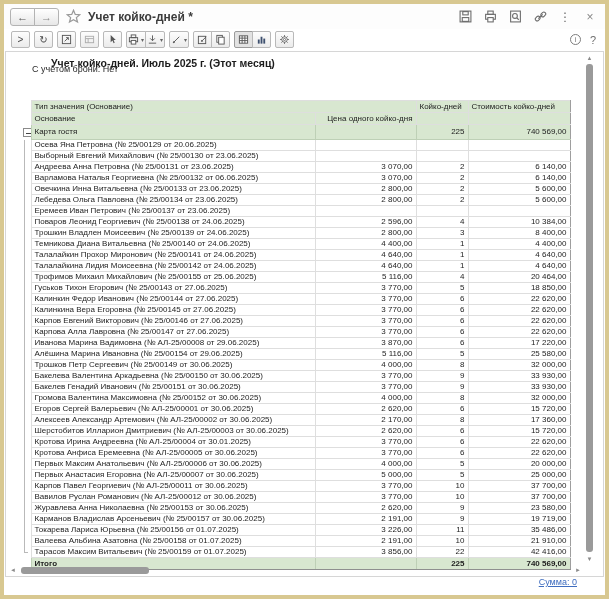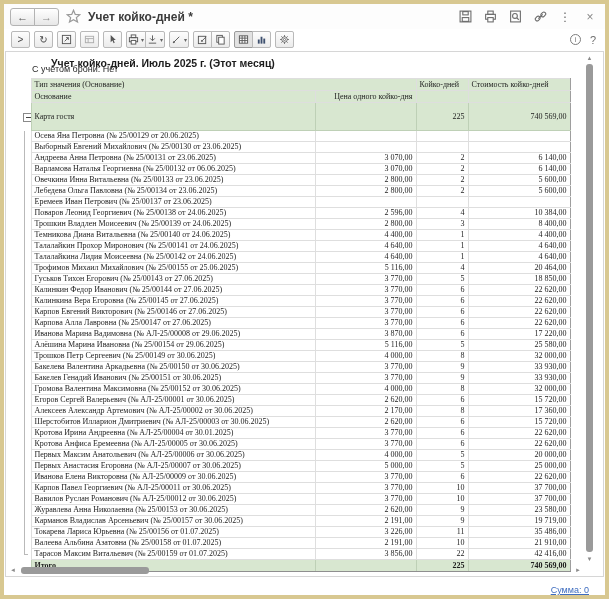--- a/index.html
+++ b/index.html
@@ -38,49 +38,49 @@
   .tb.disabled svg { opacity:.45; }
   .caret { font-size:6px; color:#666; margin-left:2px; }
   .tb-right { margin-left:auto; display:flex; align-items:center; gap:9px; padding-right:2px; }
   .info-circle { width:11px; height:11px; border:1px solid #7d7d7d; border-radius:50%; font-size:8px; line-height:9px;
                  text-align:center; color:#7d7d7d; }
   .q-mark { font-size:11px; color:#6e6e6e; }
   
   .report { position:relative; flex:1 1 auto; background:#fff; border:1px solid #d6d6d6; margin:1px 1px 0 1px; overflow:hidden; }
   .rpt-title { position:absolute; left:21px; top:5px; font-size:10.5px; font-weight:bold; color:#1c1c1c; white-space:nowrap;margin-left:24px; }
   .rpt-sub   { position:absolute; left:26px; top:12px; font-size:9px; color:#2a2a2a; white-space:nowrap; }
-  table.grid { position:absolute; left:14px; top:26px; border-collapse:collapse; table-layout:fixed; width:550px;font-family:Liberation Serif, serif; }
+  table.grid { position:absolute; left:14px; top:48px; border-collapse:collapse; table-layout:fixed; width:550px; }
   table.grid td { padding:0 3px; font-size:8px; line-height:10px; height:11px; white-space:nowrap; overflow:hidden;
                   border:1px solid #dedede; color:#1d1d1d; }
   td.gutter { border:none !important; background:#fff; width:11px; padding:0; }
   td.hdr { background:#d8e7d0; border:1px solid #bed0b6; color:#2f2f2f; }
   tr.hrow td { height:12px; }
   td.num { text-align:right; }
   tr.group td.c { background:#d8e7d0; border-color:#bed0b6; border-top:1px solid #8f8f8f; }
   tr.total td.c { background:#d8e7d0; border-color:#bed0b6; border-top:1px solid #8f8f8f; border-bottom:1px solid #8f8f8f;
                   font-weight:bold; height:12px; }
-  tr.group td { height:28px; }
+  tr.group td { height:15px; }
   td.name-ind { padding-left:16px; }
   td.rt { border-right:1px solid #9e9e9e !important; }
   .expander { width:9px; height:9px; border:1px solid #8a8a8a; background:#fff; position:relative; margin:1px 0 0 0; }
   .expander::after { content:""; position:absolute; left:1.5px; top:3.5px; width:5px; height:1px; background:#444; }
   td.tree { background-image:linear-gradient(#b9b9b9,#b9b9b9); background-size:1px 100%; background-position:4px 0; background-repeat:no-repeat; }
   td.tree-end { background-image:linear-gradient(#b9b9b9,#b9b9b9),linear-gradient(#b9b9b9,#b9b9b9);
                 background-size:1px 55%,4px 1px; background-position:4px 0,4px 55%; background-repeat:no-repeat; }
   
   .vscroll { position:absolute; top:2px; bottom:13px; right:9px; width:9px; }
   .vscroll .arr { position:absolute; left:0; width:9px; height:8px; font-size:6px; line-height:8px; text-align:center; color:#8a8a8a; }
   .vscroll .arr.up { top:0; } .vscroll .arr.down { bottom:0; }
   .vthumb { position:absolute; left:1px; right:1px; top:10px; bottom:11px; background:#9a9a9a; border-radius:3px; }
   .hscroll { position:absolute; left:3px; right:21px; bottom:1px; height:9px; }
   .hscroll .arr { position:absolute; top:0; width:8px; height:9px; font-size:6px; line-height:9px; text-align:center; color:#8a8a8a; }
   .hscroll .arr.left { left:0; } .hscroll .arr.right { right:0; }
   .hthumb { position:absolute; top:1px; height:7px; left:12px; width:128px; background:#9a9a9a; border-radius:3px; }
   
-  .statusbar { height:18px; flex:0 0 18px; display:flex; align-items:flex-end; justify-content:flex-end; padding-right:16px; background:#fff; }
+  .statusbar { height:18px; flex:0 0 18px; display:flex; align-items:flex-start; justify-content:flex-end; padding-right:28px; background:#fff; }
   .sum-link { font-size:9px; color:#3f6dbf; text-decoration:underline; cursor:pointer; }
   svg { display:block; }
 </style>
 </head>
 <body>
 
 <div class="window">
 
   <div class="titlebar">
     <div class="navgroup">
@@ -471,27 +471,20 @@
           </tr>
           <tr>
             <td class="gutter tree"></td>
             <td class="name-ind">Первых Анастасия Егоровна (№ АЛ-25/00007 от 30.06.2025)</td>
             <td class="num">5 000,00</td>
             <td class="num">5</td>
             <td class="num rt">25 000,00</td>
           </tr>
           <tr>
             <td class="gutter tree"></td>
-            <td class="name-ind">Иванова Елена Викторовна (№ АЛ-25/00009 от 30.06.2025)</td>
-            <td class="num">3 770,00</td>
-            <td class="num">6</td>
-            <td class="num rt">22 620,00</td>
-          </tr>
-          <tr>
-            <td class="gutter tree"></td>
             <td class="name-ind">Карпов Павел Георгиевич (№ АЛ-25/00011 от 30.06.2025)</td>
             <td class="num">3 770,00</td>
             <td class="num">10</td>
             <td class="num rt">37 700,00</td>
           </tr>
           <tr>
             <td class="gutter tree"></td>
             <td class="name-ind">Вавилов Руслан Романович (№ АЛ-25/00012 от 30.06.2025)</td>
             <td class="num">3 770,00</td>
             <td class="num">10</td>

